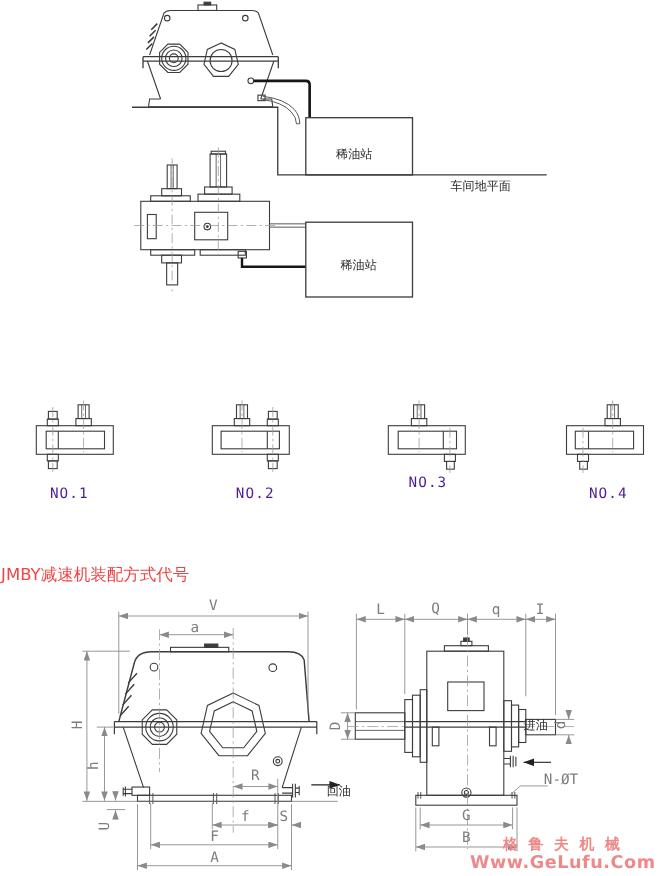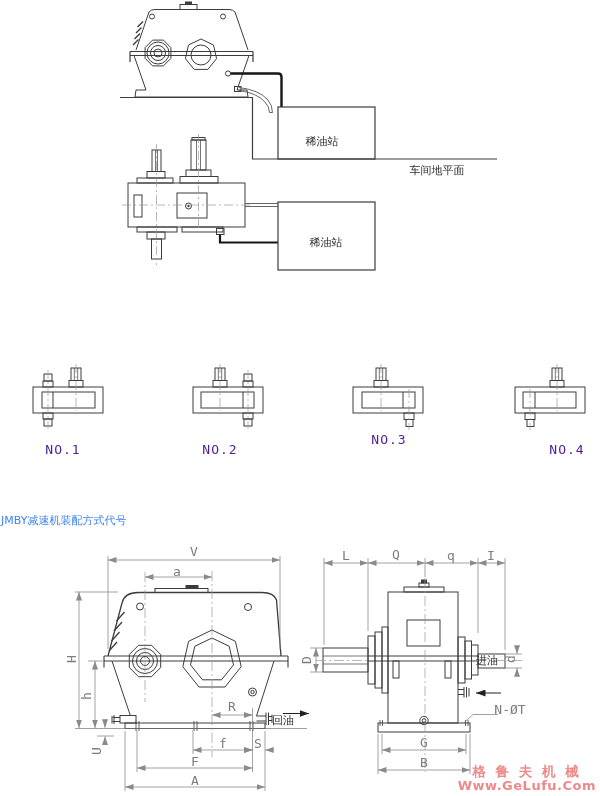--- a/index.html
+++ b/index.html
@@ -5,26 +5,26 @@
   html,body{margin:0;padding:0;background:#fff;}
   .page{position:relative;width:600px;height:796px;background:#ffffff;overflow:hidden;
         font-family:"DejaVu Sans",sans-serif;}
   svg{position:absolute;left:0;top:0;}
   .lbl{position:absolute;transform:translate(-50%,-50%);
        font-family:"DejaVu Sans Mono","Liberation Mono",monospace;
        color:#7d7d7d;font-size:13px;line-height:1;white-space:nowrap;}
   .lbl.rot{transform:translate(-50%,-50%) rotate(-90deg);}
   .lbl.cn{font-family:Liberation Sans, sans-serif;color:#2b2b2b;font-size:11px;margin-top:16px;}
   .lbl.no-lbl{font-size:13px;color:#4c1d95;letter-spacing:1px;}
-  .heading{position:absolute;left:1px;top:513px;font-size:11px;color:#3b82f6;
+  .heading{position:absolute;left:1px;top:513px;font-size:15px;color:#ef4444;
            font-family:"DejaVu Sans",sans-serif;white-space:nowrap;}
   .watermark{position:absolute;right:4px;bottom:3px;text-align:center;color:#ef8989;
              font-weight:bold;font-family:"DejaVu Sans",sans-serif;line-height:1.1;}
   .wm1{font-size:13.5px;letter-spacing:2.5px;}
-  .wm2{font-size:13px;letter-spacing:.5px;}
+  .wm2{font-size:16px;letter-spacing:.5px;}
 </style>
 </head>
 <body>
 
 <div class="page">
 
 <svg width="600" height="796" viewBox="0 0 600 796">
   <defs>
     <marker id="ar" markerUnits="userSpaceOnUse" markerWidth="9" markerHeight="6" refX="8.5" refY="3" orient="auto-start-reverse">
       <path d="M0,0 L8.5,3 L0,6 Z" fill="#8a8a8a"></path>
@@ -226,37 +226,37 @@
     <line x1="501" y1="693" x2="476" y2="693" stroke="#222" stroke-width="1" marker-end="url(#ard)"></line>
     <path d="M498,714.5 H473 L463.5,723"></path>
   </g>
 </svg>
 
 <div class="lbl cn" style="left:322px;top:125px">稀油站</div>
 <div class="lbl cn" style="left:326px;top:226px">稀油站</div>
 <div class="lbl cn" style="left:437px;top:154px">车间地平面</div>
 
 <div class="lbl no-lbl" style="left:63px;top:449px">NO.1</div>
-<div class="lbl no-lbl" style="left:220px;top:449px">NO.2</div>
+<div class="lbl no-lbl" style="left:232px;top:449px">NO.2</div>
 <div class="lbl no-lbl" style="left:389px;top:439px">NO.3</div>
-<div class="lbl no-lbl" style="left:567px;top:449px">NO.4</div>
+<div class="lbl no-lbl" style="left:553px;top:449px">NO.4</div>
 
 <div class="heading">JMBY减速机装配方式代号</div>
 
 <div class="lbl" style="left:194px;top:551px">V</div>
 <div class="lbl" style="left:177px;top:571px">a</div>
 <div class="lbl rot" style="left:71px;top:659px">H</div>
 <div class="lbl rot" style="left:86px;top:696px">h</div>
 <div class="lbl rot" style="left:96px;top:751px">U</div>
 <div class="lbl" style="left:232px;top:706px">R</div>
 <div class="lbl" style="left:223px;top:743px">f</div>
 <div class="lbl" style="left:258px;top:743px">S</div>
 <div class="lbl" style="left:195px;top:761px">F</div>
 <div class="lbl" style="left:195px;top:780px">A</div>
-<div class="lbl cn" style="left:283px;top:704px">回油</div>
+<div class="lbl cn" style="left:308px;top:704px">回油</div>
 
 <div class="lbl" style="left:346px;top:555px">L</div>
 <div class="lbl" style="left:396px;top:554px">Q</div>
 <div class="lbl" style="left:451px;top:555px">q</div>
 <div class="lbl" style="left:491px;top:555px">I</div>
 <div class="lbl rot" style="left:306px;top:660px">D</div>
 <div class="lbl rot" style="left:510px;top:659px">d</div>
 <div class="lbl cn" style="left:487px;top:644px">进油</div>
 <div class="lbl" style="left:510px;top:709px">N-ØT</div>
 <div class="lbl" style="left:424px;top:742px">G</div>

